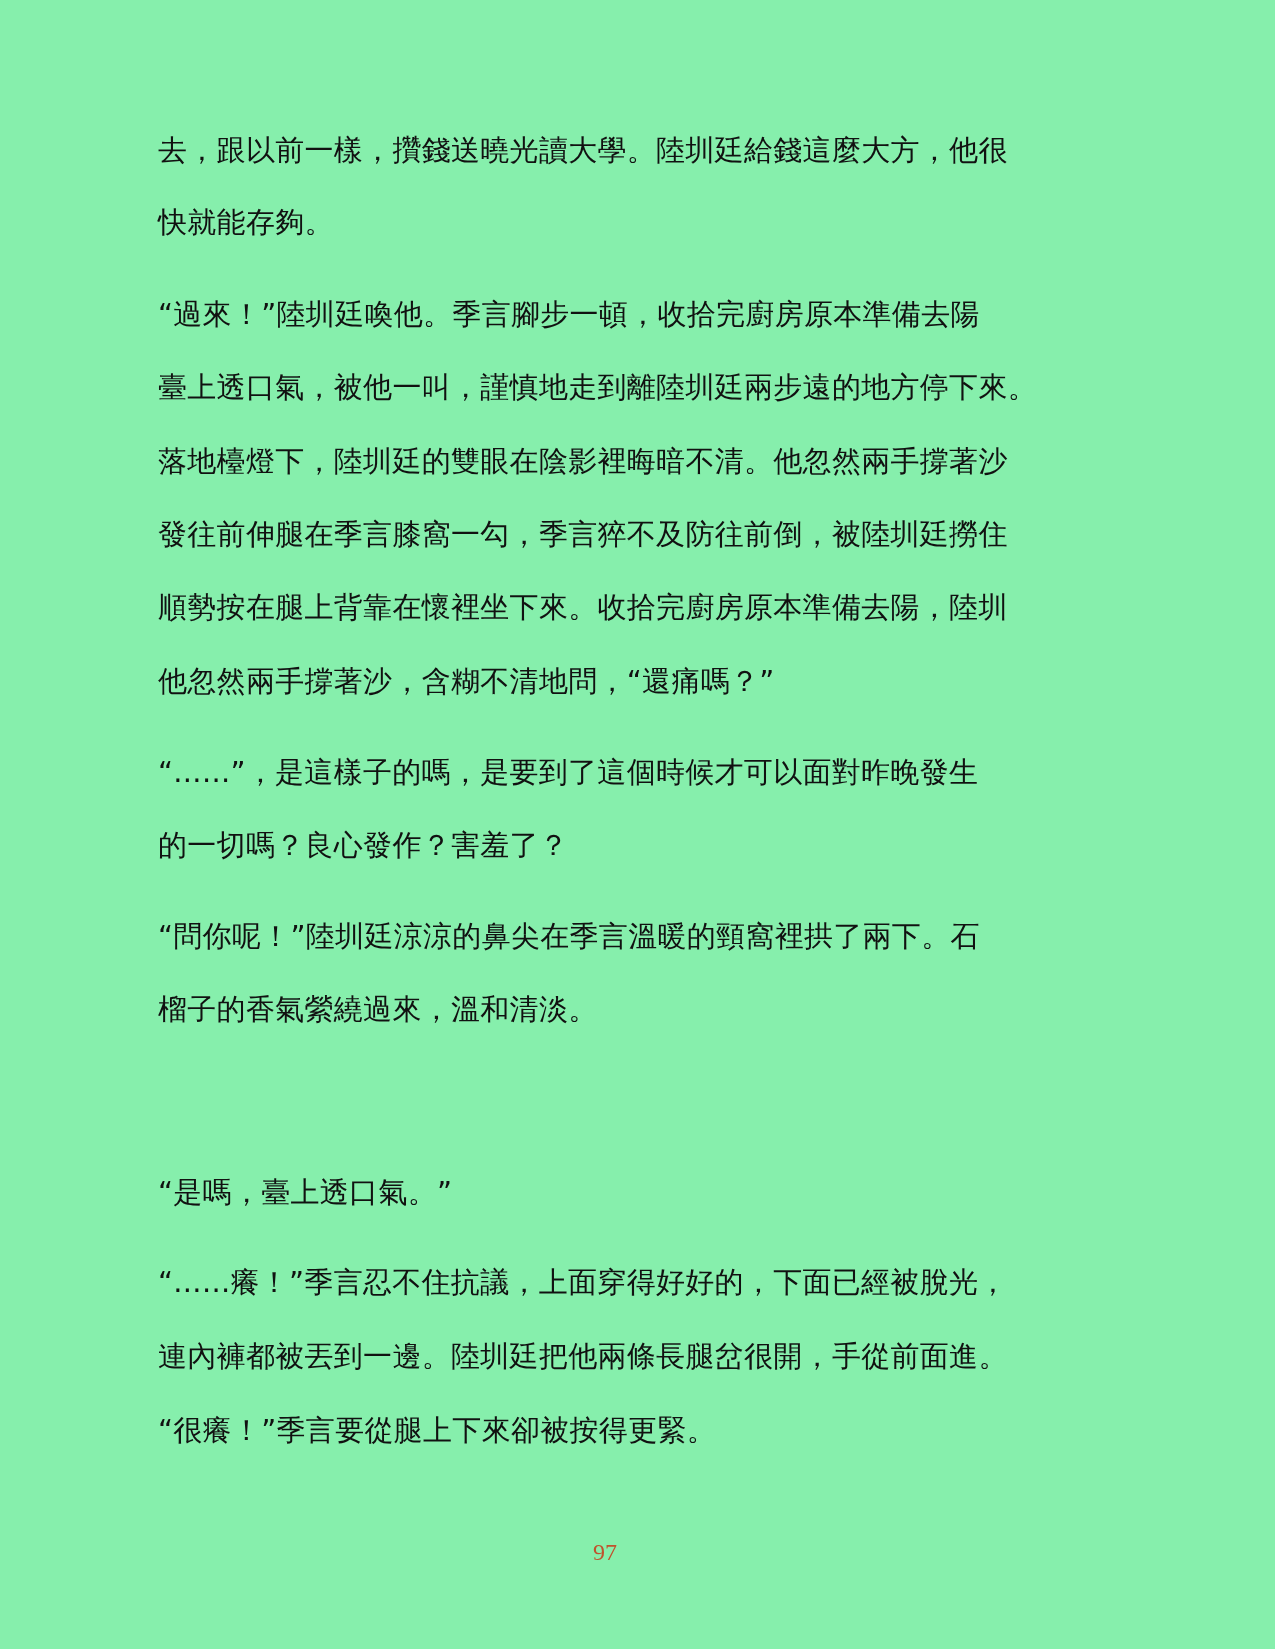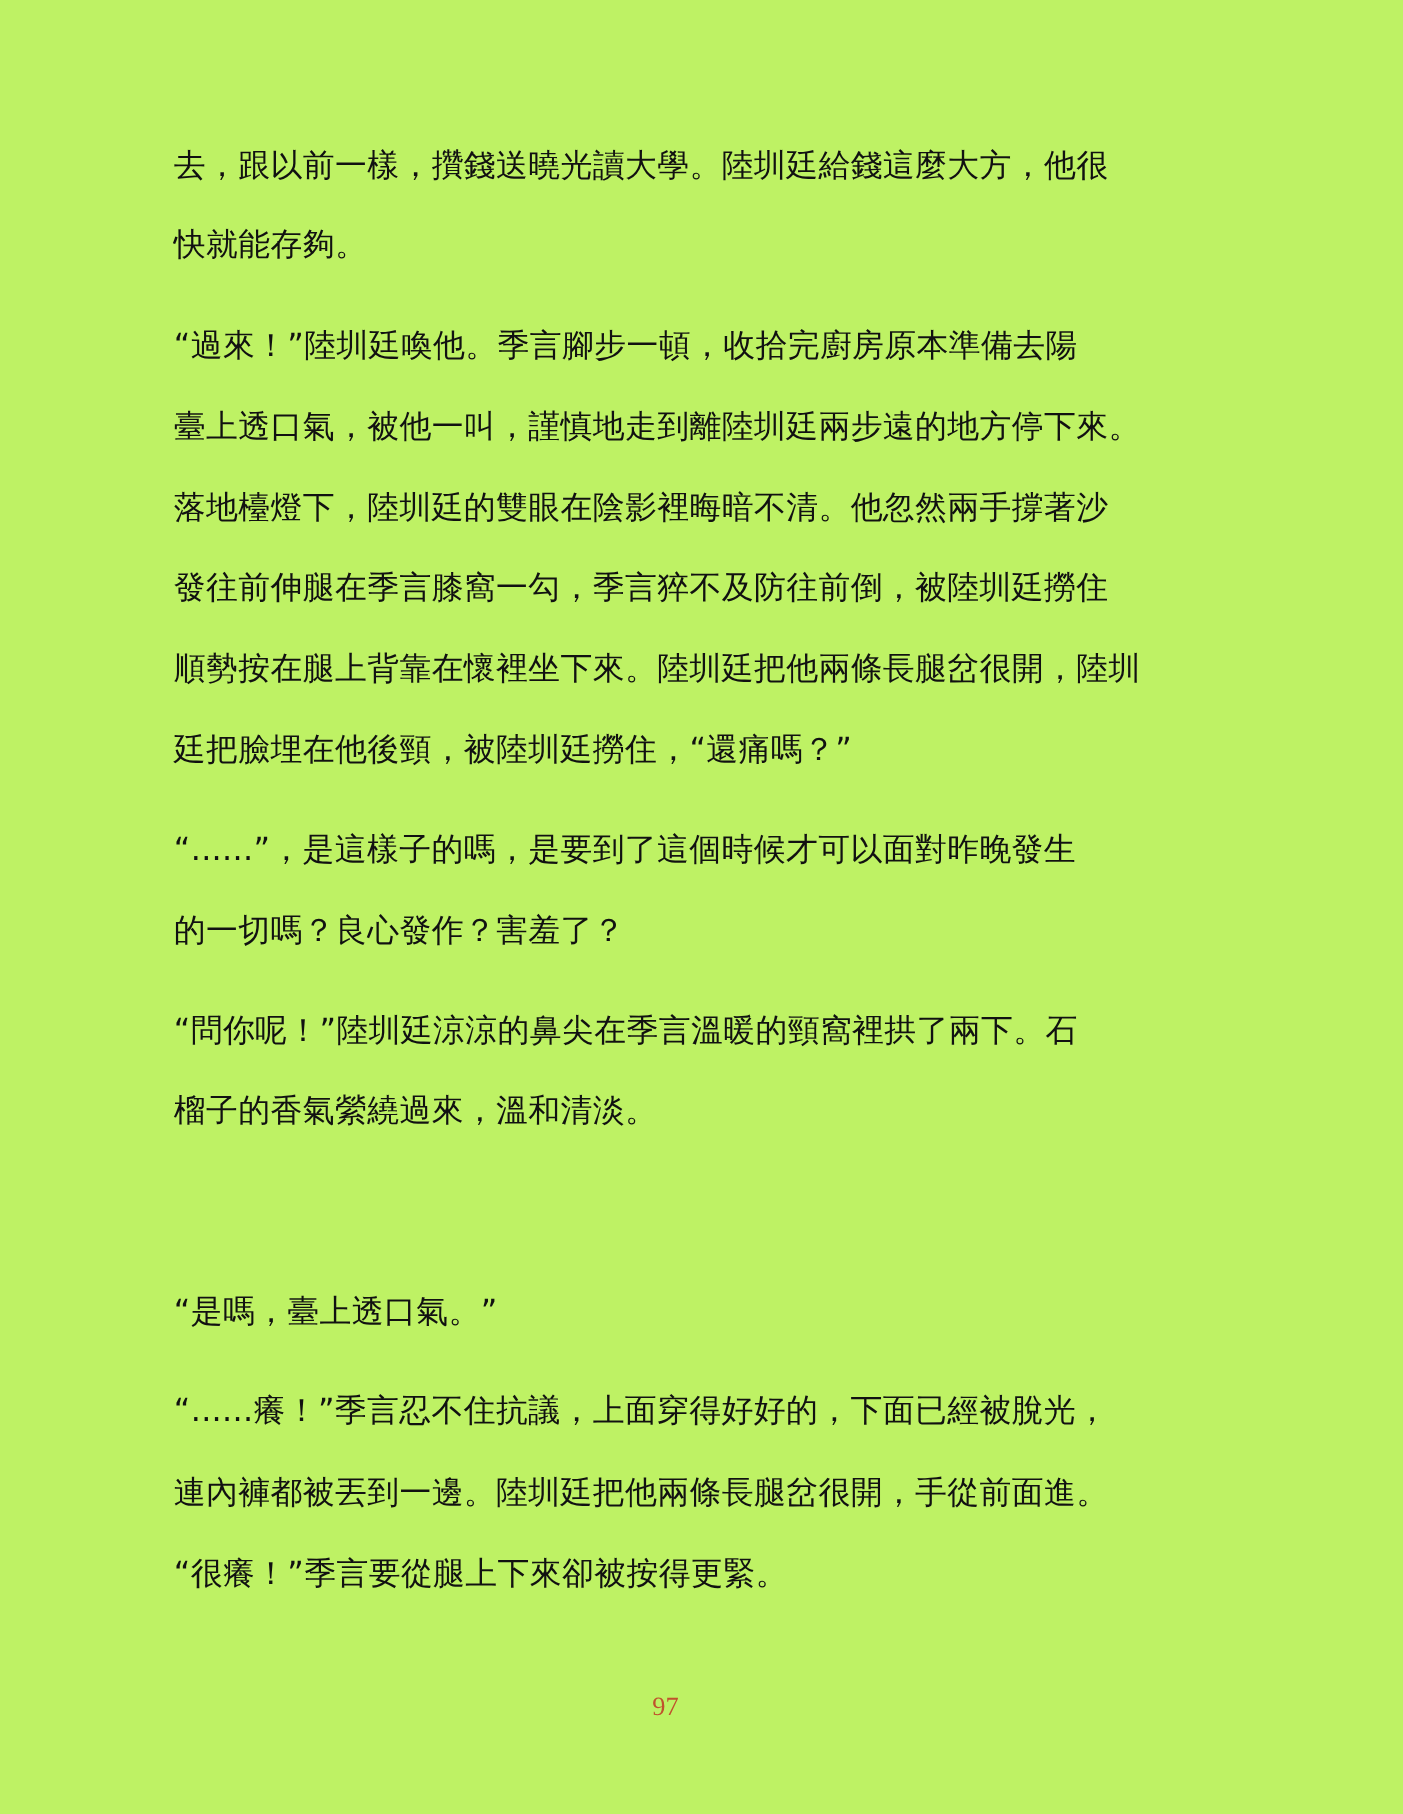--- a/index.html
+++ b/index.html
@@ -14,21 +14,21 @@
       overflow: hidden;
       font-family: "DejaVu Sans", "Liberation Sans", sans-serif;
       color: #111111;
     }
     .page {
       position: absolute;
       left: 0;
       top: 0;
       width: 1275px;
       height: 1649px;
-      background: #bef264;
+      background: #86efac;
     }
     .line {
       position: absolute;
       left: 158px;
       font-size: 29px;
       line-height: 36px;
       white-space: nowrap;
       letter-spacing: 0.3px;
     }
     .page-number {
@@ -46,22 +46,22 @@
 </head>
 <body>
 
 <div class="page">
   <div class="line" style="top:132px;">去，跟以前一樣，攢錢送曉光讀大學。陸圳廷給錢這麼大方，他很</div>
   <div class="line" style="top:204px;">快就能存夠。</div>
   <div class="line" style="top:296px;">“過來！”陸圳廷喚他。季言腳步一頓，收拾完廚房原本準備去陽</div>
   <div class="line" style="top:369px;">臺上透口氣，被他一叫，謹慎地走到離陸圳廷兩步遠的地方停下來。</div>
   <div class="line" style="top:443px;">落地檯燈下，陸圳廷的雙眼在陰影裡晦暗不清。他忽然兩手撐著沙</div>
   <div class="line" style="top:516px;">發往前伸腿在季言膝窩一勾，季言猝不及防往前倒，被陸圳廷撈住</div>
-  <div class="line" style="top:589px;">順勢按在腿上背靠在懷裡坐下來。陸圳廷把他兩條長腿岔很開，陸圳</div>
-  <div class="line" style="top:663px;">廷把臉埋在他後頸，被陸圳廷撈住，“還痛嗎？”</div>
+  <div class="line" style="top:589px;">順勢按在腿上背靠在懷裡坐下來。收拾完廚房原本準備去陽，陸圳</div>
+  <div class="line" style="top:663px;">他忽然兩手撐著沙，含糊不清地問，“還痛嗎？”</div>
   <div class="line" style="top:754px;">“......”，是這樣子的嗎，是要到了這個時候才可以面對昨晚發生</div>
   <div class="line" style="top:827px;">的一切嗎？良心發作？害羞了？</div>
   <div class="line" style="top:918px;">“問你呢！”陸圳廷涼涼的鼻尖在季言溫暖的頸窩裡拱了兩下。石</div>
   <div class="line" style="top:991px;">榴子的香氣縈繞過來，溫和清淡。</div>
   <div class="line" style="top:1174px;">“是嗎，臺上透口氣。”</div>
   <div class="line" style="top:1264px;">“......癢！”季言忍不住抗議，上面穿得好好的，下面已經被脫光，</div>
   <div class="line" style="top:1338px;">連內褲都被丟到一邊。陸圳廷把他兩條長腿岔很開，手從前面進。</div>
   <div class="line" style="top:1412px;">“很癢！”季言要從腿上下來卻被按得更緊。</div>
 
   <div class="page-number">97</div>

